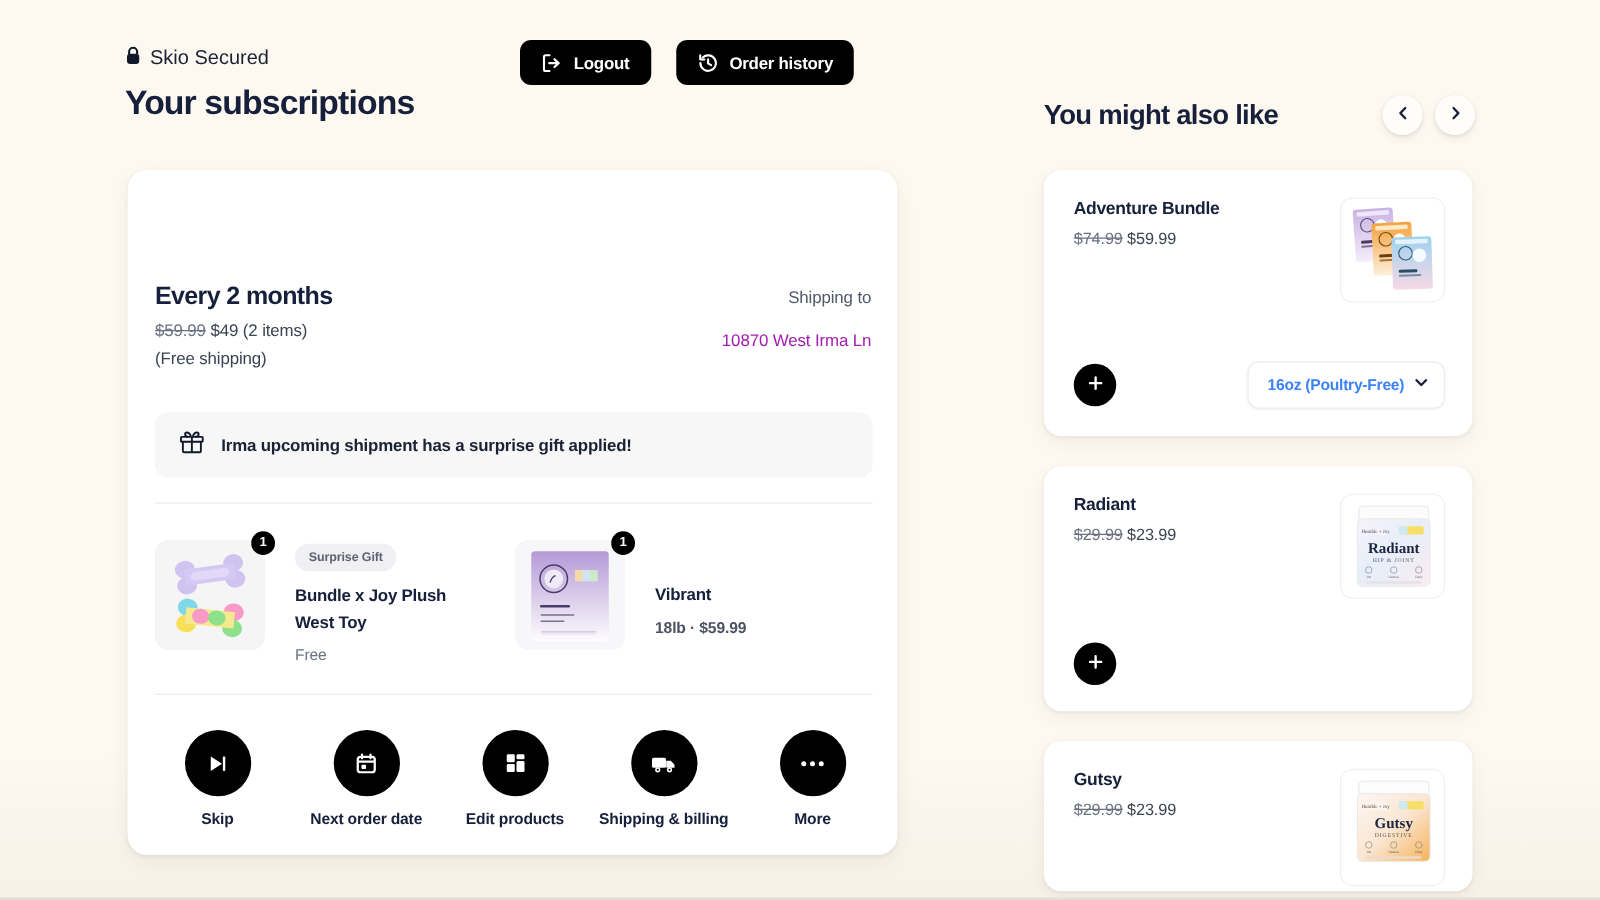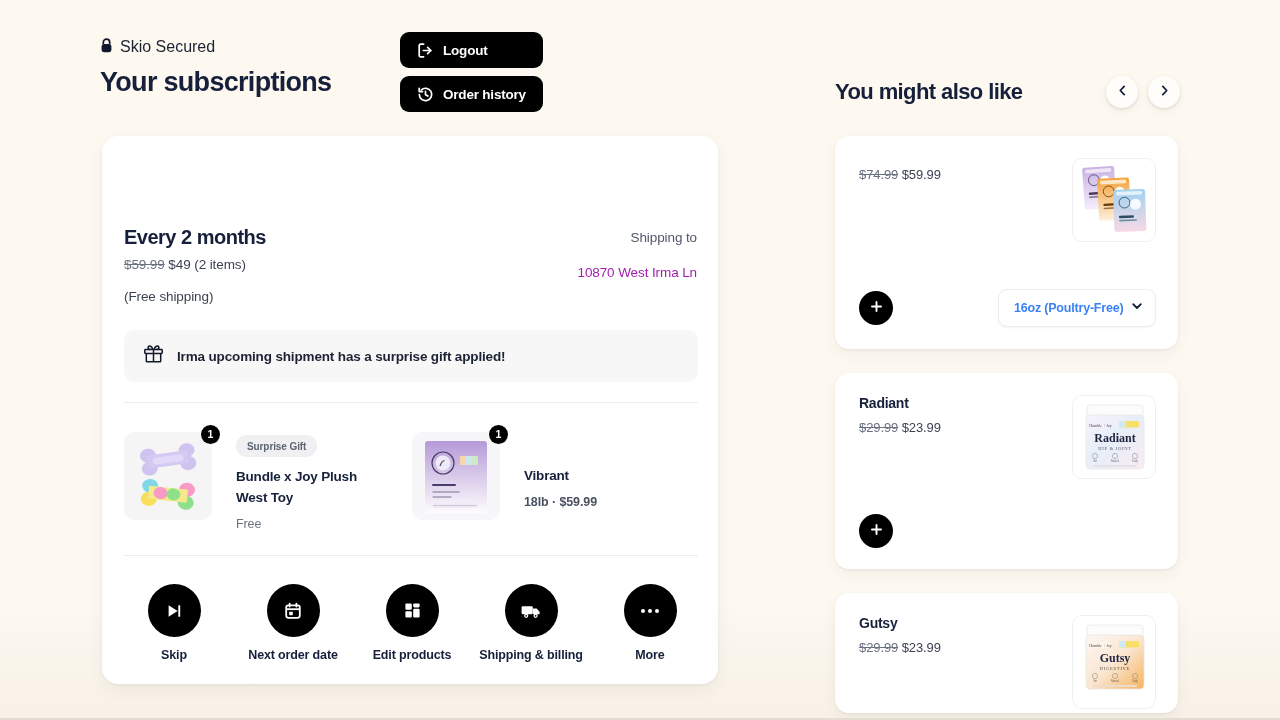--- a/index.html
+++ b/index.html
@@ -50,25 +50,24 @@
     margin-top: 12px;
     font-size: 27px;
     font-weight: bold;
     letter-spacing: -0.7px;
     color: #16203a;
     line-height: 1.1;
   }
 
   .header-actions {
     position: absolute;
-    left: 400px;
+    left: 416px;
     top: 32px;
     display: flex;
-    gap: 8px;
-    flex-direction: column;
+    gap: 20px;
   }
   .pill-btn {
     display: flex;
     align-items: center;
     gap: 9px;
     background: #000;
     color: #fff;
     border: none;
     border-radius: 9px;
     height: 36px;
@@ -122,21 +121,21 @@
     color: #16203a;
   }
   .cadence-price {
     margin-top: 8px;
     font-size: 13.5px;
     color: #3b4252;
     letter-spacing: -0.1px;
   }
   .cadence-price s { color: #6a7180; text-decoration: line-through; }
   .cadence-free {
-    margin-top: 17px;
+    margin-top: 7px;
     font-size: 13.5px;
     color: #3b4252;
     letter-spacing: -0.1px;
   }
 
   .ship-block {
     position: absolute;
     right: 21px;
     top: 94px;
     text-align: right;
@@ -625,20 +624,21 @@
             <path d="M4.8 2.4l3.9 4.1-3.9 4.1"></path>
           </svg>
         </span>
       </button>
     </div>
   </div>
 
   <div class="rec-list">
 
     <div class="rec-card tall">
+      <div class="rec-name">Adventure Bundle</div>
       <div class="rec-price">
         <s>$74.99</s>
         <span>$59.99</span>
       </div>
       <div class="rec-thumb">
         <svg width="84" height="84" viewBox="0 0 84 84">
           <rect width="84" height="84" fill="#fff"></rect>
           <defs>
             <linearGradient id="p1" x1="0" y1="0" x2="0" y2="1">
               <stop offset="0" stop-color="#c9b2e4"></stop>

